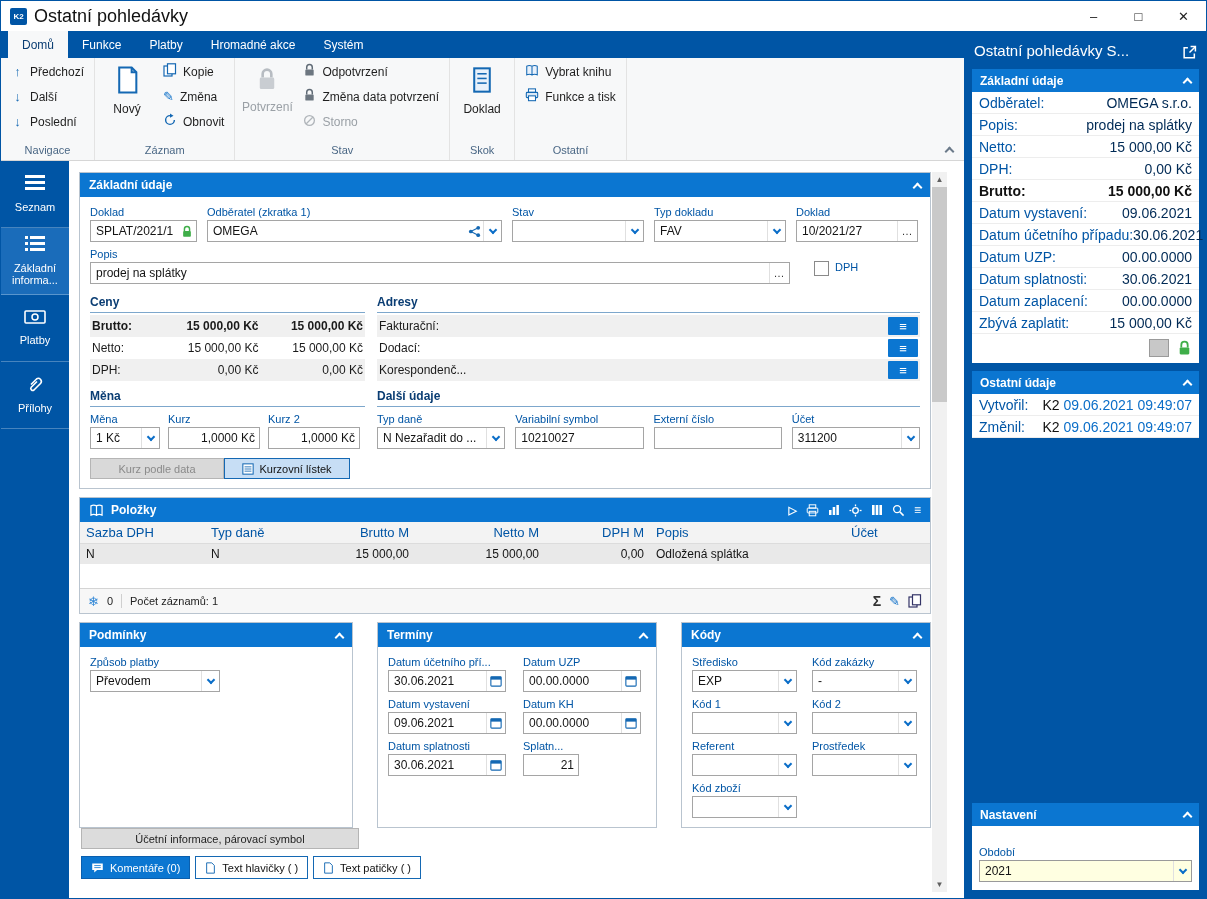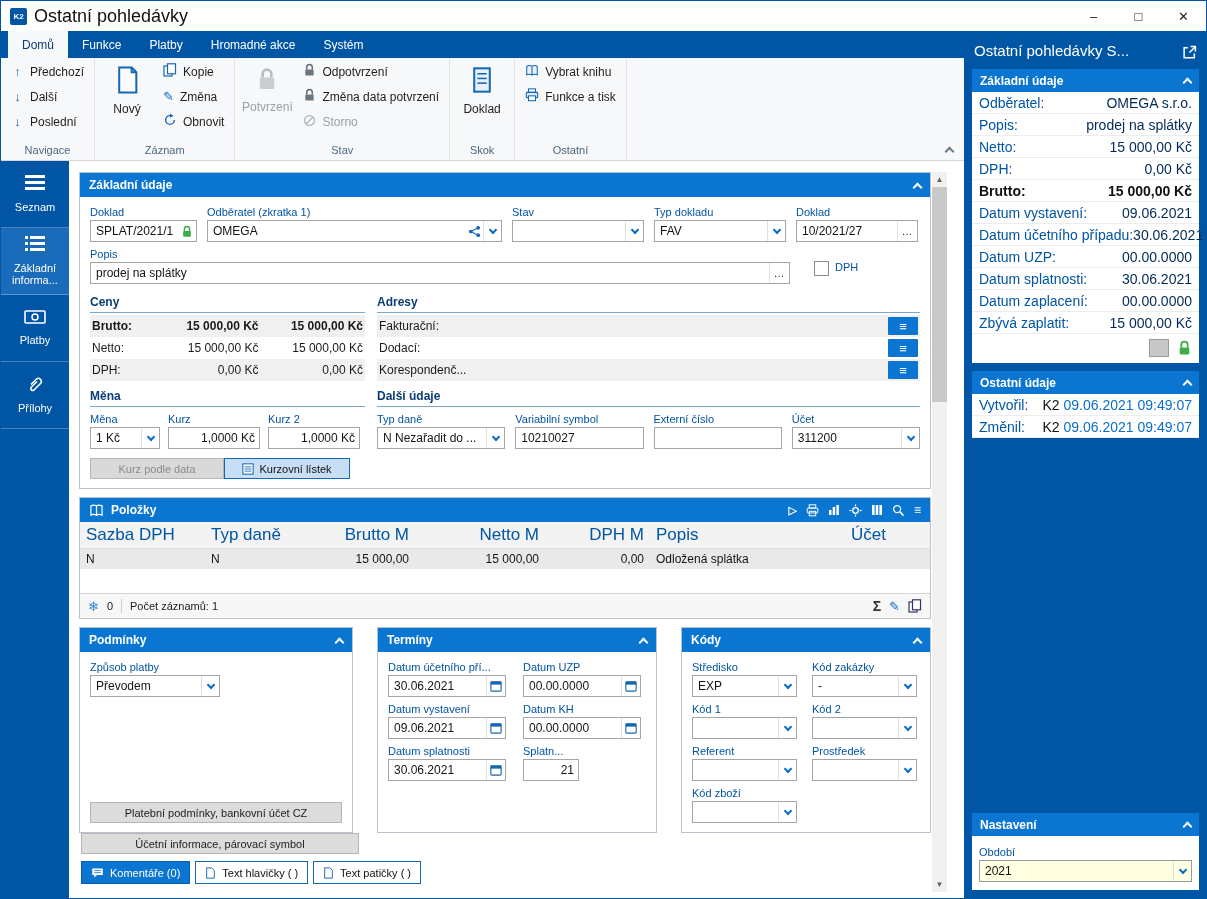--- a/index.html
+++ b/index.html
@@ -84,21 +84,21 @@
   .addr-row .al { flex:1; color:#1a1a1a; }
   .menu-btn { width:30px; height:18px; background:#0b76d1; color:#fff; display:flex; align-items:center; justify-content:center; font-size:13px; border-radius:1px; }
 
   .btn { border:1px solid #b5b5b5; background:#dcdcdc; height:21px; display:inline-flex; align-items:center; justify-content:center; font-size:11px; color:#222; padding:0 10px; }
   .btn.disabled { color:#8a8a8a; background:#d9d9d9; }
   .btn.toggled { background:#c7def5; border-color:#1468b3; gap:5px; color:#111; }
 
   
   .ph-icons { display:flex; align-items:center; gap:9px; }
   table.grid { border-collapse:collapse; width:100%; table-layout:fixed; }
-  table.grid th { background:#f3f3f3; color:#0055a5; font-weight:normal; font-size:17px; text-align:left; padding:3px 6px; border-bottom:1px solid #dcdcdc; }
+  table.grid th { background:#f3f3f3; color:#0055a5; font-weight:normal; font-size:13px; text-align:left; padding:3px 6px; border-bottom:1px solid #dcdcdc; }
   table.grid th.r, table.grid td.r { text-align:right; }
   table.grid td { font-size:12px; padding:3px 6px; background:#e9e9e9; color:#141414; white-space:nowrap; overflow:hidden; }
   .grid-empty { height:24px; }
   .statusbar { border-top:1px solid #d4d4d4; background:#f7f7f7; height:25px; display:flex; align-items:center; padding:0 8px; gap:8px; font-size:11px; color:#222; }
   .snow { color:#2f86d6; font-size:13px; }
   .st-sep { width:1px; height:14px; background:#cfcfcf; }
   .st-sp { flex:1; }
   .sigma { font-size:14px; color:#333; font-weight:bold; }
   .pencil { color:#0b6ec8; font-size:13px; }
 
@@ -127,21 +127,21 @@
   .rp-title { font-size:15px; flex:1; white-space:nowrap; overflow:hidden; }
   .card { background:#fff; margin-bottom:8px; }
   .card-h { height:23px; background:#0b76d1; color:#fff; font-weight:bold; font-size:12px; display:flex; align-items:center; padding:0 8px; }
   .info-row { display:flex; align-items:center; min-height:22px; padding:0 7px; border-bottom:1px solid #ededed; font-size:14px; }
   .info-row .il { color:#0055a5; flex:1; white-space:nowrap; }
   .info-row .iv { color:#002a55; text-align:right; white-space:nowrap; }
   .info-row.bold .il, .info-row.bold .iv { font-weight:bold; color:#111; }
   .lock-row { display:flex; justify-content:flex-end; align-items:center; gap:8px; padding:5px 7px 6px; }
   .gray-box { width:20px; height:18px; background:#c8c8c8; border:1px solid #9a9a9a; }
   .rp-spacer { flex:1; }
-  .nast-body { padding:6px 7px 8px; }
+  .nast-body { padding:16px 7px 8px; }
   .inp.yellow { background:#ffffe1; border-color:#9a9a9a; }
 </style>
 </head>
 <body>
 
 <div class="win">
 
   <div class="titlebar">
     <div class="tb-icon">K2</div>
     <div class="tb-title">Ostatní pohledávky</div>
@@ -676,21 +676,20 @@
               </div>
               <div class="panel-b">
                 <div class="f-label">Způsob platby</div>
                 <div class="inp" style="width:130px;">
                   <span class="val">Převodem</span>
                   <span class="dd">
                       <span class="chev-d"></span>
                     </span>
                 </div>
                 <div class="bp-spacer"></div>
-                <div class="btn" style="width:100%;">Platební podmínky, bankovní účet CZ</div>
               </div>
             </div>
 
             <div class="bp bp2">
               <div class="panel-h">
                 <span>Termíny</span>
                 <span class="ph-sp"></span>
                   <span class="cu"></span>
               </div>
               <div class="panel-b">

